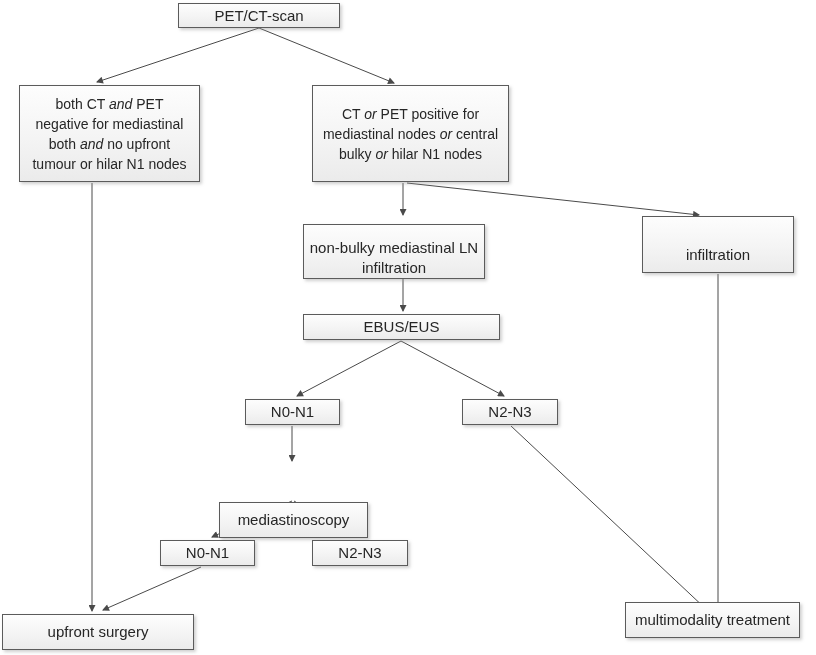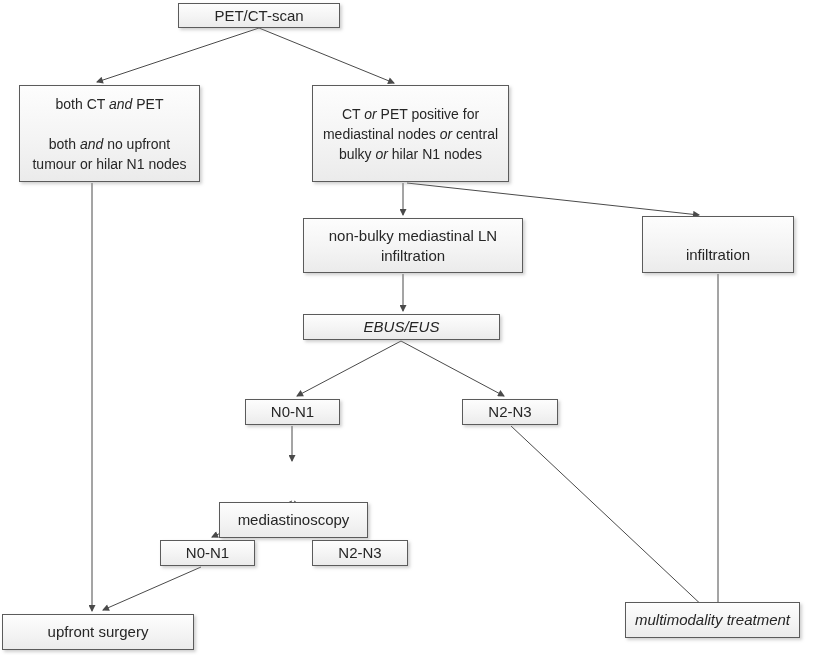--- a/index.html
+++ b/index.html
@@ -60,49 +60,49 @@
     <line x1="718" y1="274" x2="718" y2="611" marker-end="url(#arrow)"></line>
   </svg>
 
   <div class="node" style="left:178px;top:3px;width:162px;height:25px;">
     <span>PET/CT-scan</span>
   </div>
 
   <div class="node small-text" style="left:2px;top:85px;width:181px;height:97px;margin-left:17px;">
     <div>
       <span>both CT </span><i class="it">and</i><span> PET</span><br>
-      <br>
+      <span>negative for mediastinal</span><br>
       <span>both </span><i class="it">and</i><span> no upfront</span><br>
       <span>tumour or hilar N1 nodes</span>
     </div>
   </div>
 
   <div class="node small-text" style="left:303px;top:85px;width:197px;height:97px;margin-left:9px;">
     <div>
       <span>CT </span><i class="it">or</i><span> PET positive for</span><br>
       <span>mediastinal nodes </span><i class="it">or</i><span> central</span><br>
       <span>bulky </span><i class="it">or</i><span> hilar N1 nodes</span>
     </div>
   </div>
 
-  <div class="node" style="left:303px;top:218px;width:220px;height:55px;">
+  <div class="node" style="left:303px;top:224px;width:182px;height:55px;align-items:flex-end;">
     <div>
       <span>non-bulky mediastinal LN</span><br>
       <span>infiltration</span>
     </div>
   </div>
 
   <div class="node" style="left:642px;top:216px;width:152px;height:57px;">
     <div>
       <br>
       <span>infiltration</span>
     </div>
   </div>
 
-  <div class="node" style="left:303px;top:314px;width:197px;height:26px;font-style:italic;">
+  <div class="node" style="left:303px;top:314px;width:197px;height:26px;">
     <span>EBUS/EUS</span>
   </div>
 
   <div class="node" style="left:245px;top:399px;width:95px;height:26px;">
     <span>N0-N1</span>
   </div>
 
   <div class="node" style="left:462px;top:399px;width:96px;height:26px;">
     <span>N2-N3</span>
   </div>
@@ -116,17 +116,17 @@
   </div>
 
   <div class="node" style="left:312px;top:540px;width:96px;height:26px;">
     <span>N2-N3</span>
   </div>
 
   <div class="node" style="left:2px;top:614px;width:192px;height:36px;">
     <span>upfront surgery</span>
   </div>
 
-  <div class="node" style="left:625px;top:602px;width:175px;height:36px;font-style:italic;">
+  <div class="node" style="left:625px;top:602px;width:175px;height:36px;">
     <span>multimodality treatment</span>
   </div>
 
 </div>
 
 </body></html>

